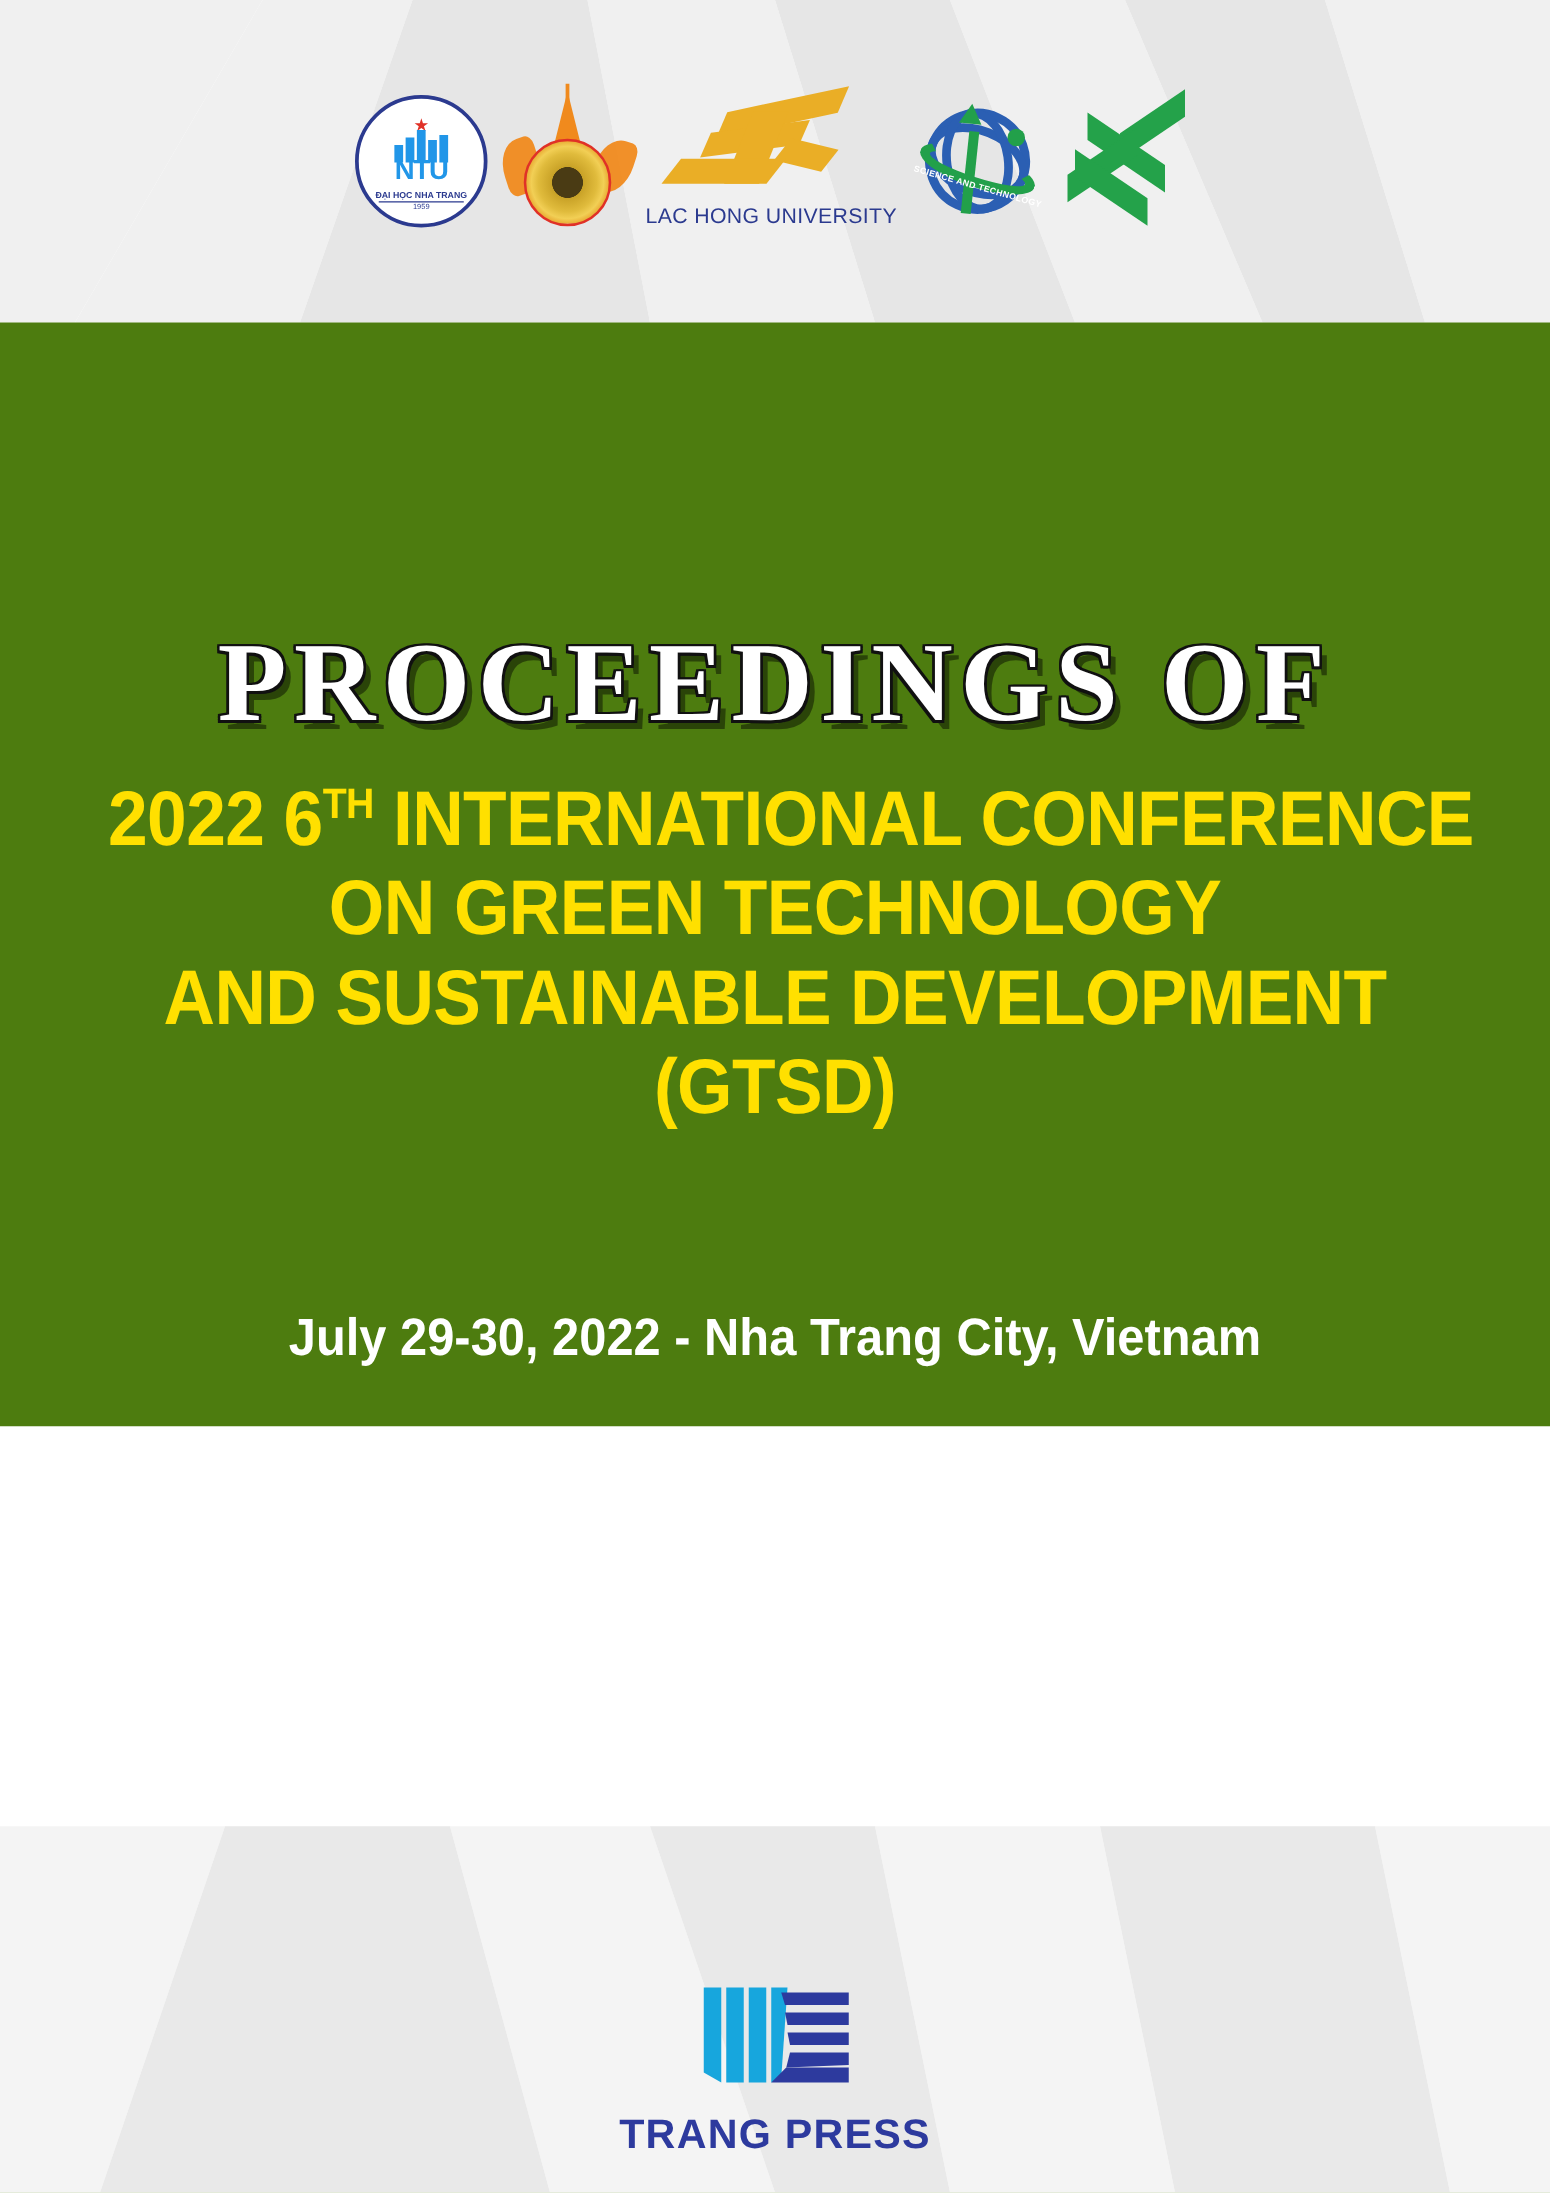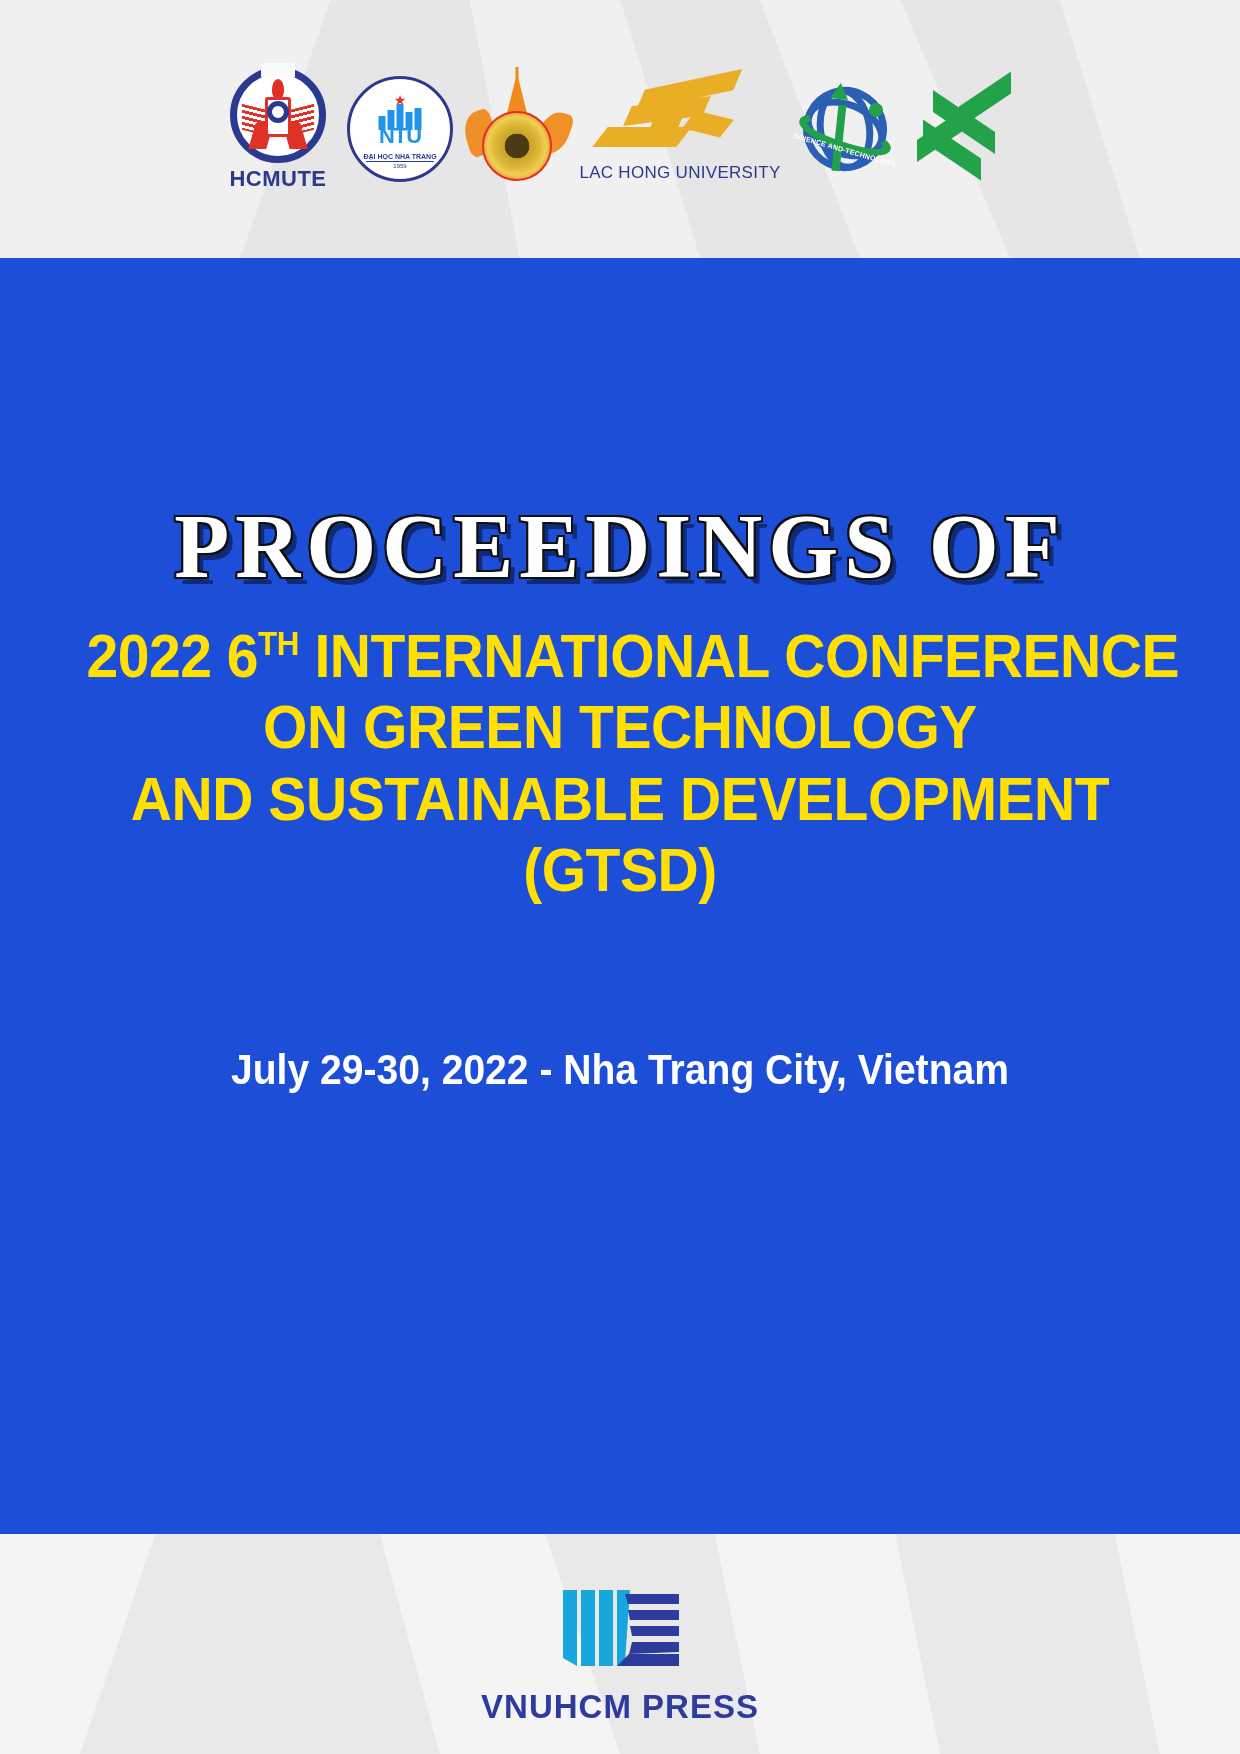--- a/index.html
+++ b/index.html
@@ -402,22 +402,22 @@
   .gm-b { left: 18px; top: 30px; width: 62px; height: 22px; transform: skewY(34deg); }
   .gm-c { left: 44px; top: 8px;  width: 52px; height: 22px; transform: skewY(-34deg); }
   .gm-d { position:absolute; left: 8px; top: 58px; width: 58px; height: 22px; background:#24a24a; transform: skewY(34deg); }
 
   
   .green-panel {
     position: absolute;
     left: 0;
     top: 258px;
     width: 1240px;
-    height: 1276px;
-    background: #1d4ed8;
+    height: 883px;
+    background: #4d7c0f;
     z-index: 2;
   }
 
   .title-main {
     position: absolute;
     left: 0; right: 0;
     top: 244px;
     text-align: center;
     font-family: "Liberation Serif", serif;
     font-weight: bold;
@@ -517,34 +517,20 @@
     <g fill="#e9e9e9">
       <polygon points="180,1461 360,1461 440,1754 80,1754"></polygon>
       <polygon points="520,1461 700,1461 760,1754 620,1754"></polygon>
       <polygon points="880,1461 1100,1461 1160,1754 940,1754"></polygon>
     </g>
   </svg>
 
   <div class="logo-band">
     <div class="logo-row">
 
-      <div class="logo logo-hcmute">
-        <div class="hcmute-mark">
-          <div class="hcmute-ring"></div>
-          <div class="hcmute-wing-l"></div>
-          <div class="hcmute-wing-r"></div>
-          <div class="hcmute-base-l"></div>
-          <div class="hcmute-base-r"></div>
-          <div class="hcmute-torch"></div>
-          <div class="hcmute-flame"></div>
-          <div class="hcmute-gear"></div>
-          <div class="hcmute-gap"></div>
-        </div>
-        <div class="hcmute-label">HCMUTE</div>
-      </div>
 
       <div class="logo logo-ntu">
         <div class="ntu-mark">
           <div class="ntu-star">★</div>
           <div class="ntu-bars">
             <i style="height:14px"></i>
               <i style="height:20px"></i>
             <i style="height:26px"></i>
               <i style="height:18px"></i>
             <i style="height:22px"></i>
@@ -630,16 +616,16 @@
         </g>
         <g fill="#2d3a9e">
           <path d="M96,10 L150,10 L150,20 L99,20 Z"></path>
           <path d="M99,26 L150,26 L150,36 L101,36 Z"></path>
           <path d="M101,42 L150,42 L150,52 L103,52 Z"></path>
           <path d="M103,58 L150,58 L150,68 L100,70 Z"></path>
           <path d="M88,82 L100,70 L150,70 L150,82 Z"></path>
         </g>
       </svg>
     </div>
-    <div class="pub-label">VNUHCM PRESS</div>
+    <div class="pub-label">TRANG PRESS</div>
   </div>
 
 </div>
 
 </body></html>

